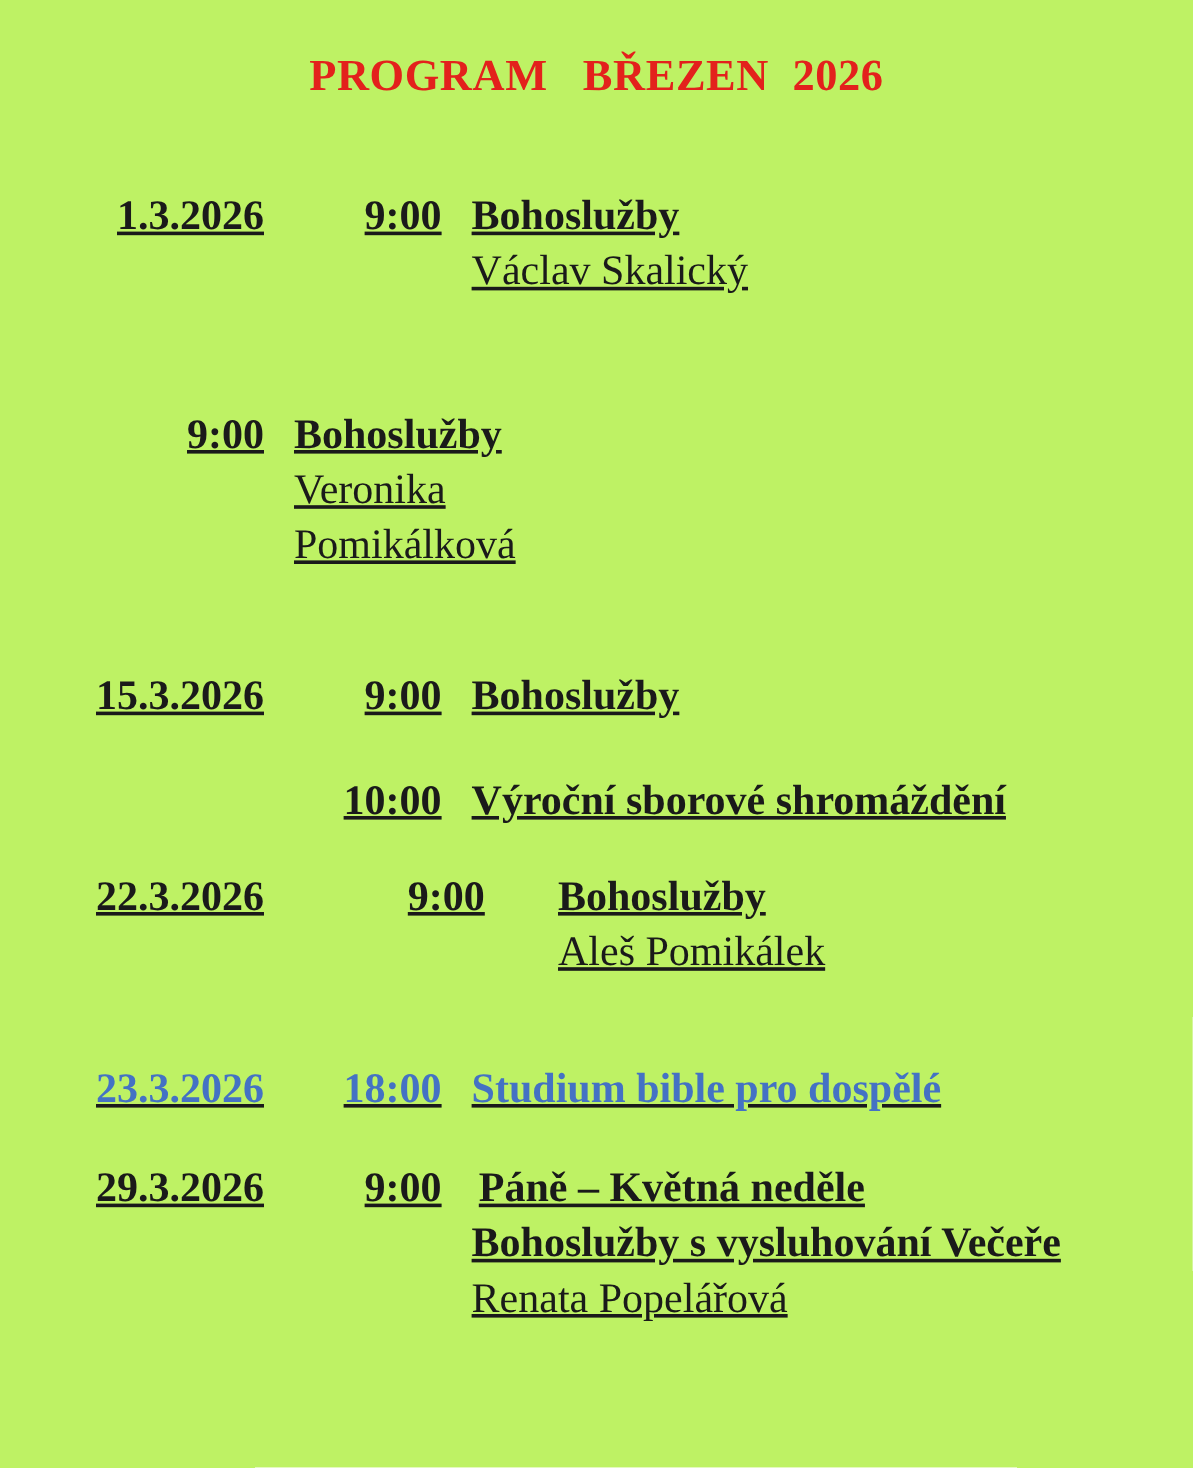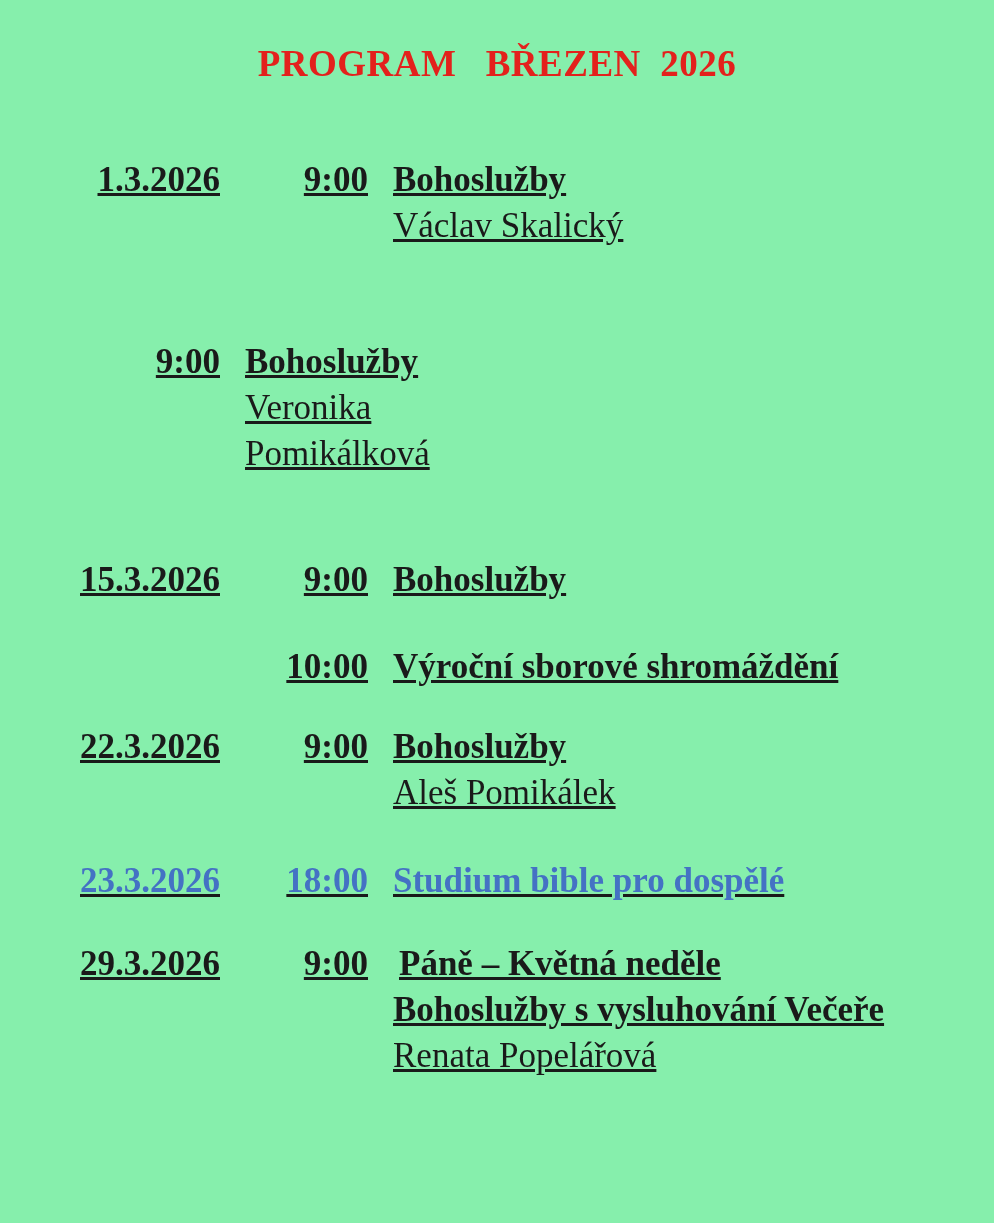--- a/index.html
+++ b/index.html
@@ -5,21 +5,21 @@
   * { margin: 0; padding: 0; box-sizing: border-box; }
   html, body {
     width: 994px;
     background: #ffffff;
     font-family: "Liberation Serif", "DejaVu Serif", serif;
     color: #1a1a1a;
   }
   .page {
     width: 994px;
     height: 1223px;
-    background: #86efac;
+    background: #bef264;
     padding-top: 42px;
     overflow: hidden;
   }
   .doc-title {
     text-align: center;
     font-size: 37px;
     font-weight: bold;
     color: #e3211c;
     white-space: pre;
     margin-bottom: 72px;
@@ -33,28 +33,28 @@
     font-weight: bold;
     text-decoration: underline;
   }
   .entry .date  { text-align: right; }
   .entry .time  { text-align: right; }
   .entry .desc  { padding-left: 25px; padding-right: 10px; }
   .entry .event-line2 { padding-left: 6px; }
   .entry .name  { font-weight: normal; }
   .entry.blue .date,
   .entry.blue .time,
-  .entry.blue .event { color: #4472c4; }
+  .entry.blue .event { color: #4472c4; margin-top: 26px; }
 
   
   .e1 { margin-bottom: 90px; }
   .e2 { margin-bottom: 80px; }
   .e3 { margin-bottom: 41px; }
   .e4 { margin-bottom: 34px; }
-  .e5 { margin-bottom: 42px; }
+  .e5 { margin-bottom: 42px; gap: 36px; }
   .e6 { margin-bottom: 37px; }
 </style>
 </head>
 <body>
 
 <div class="page">
 
   <div class="doc-title">PROGRAM   BŘEZEN  2026</div>
 
   <div class="entry e1">

